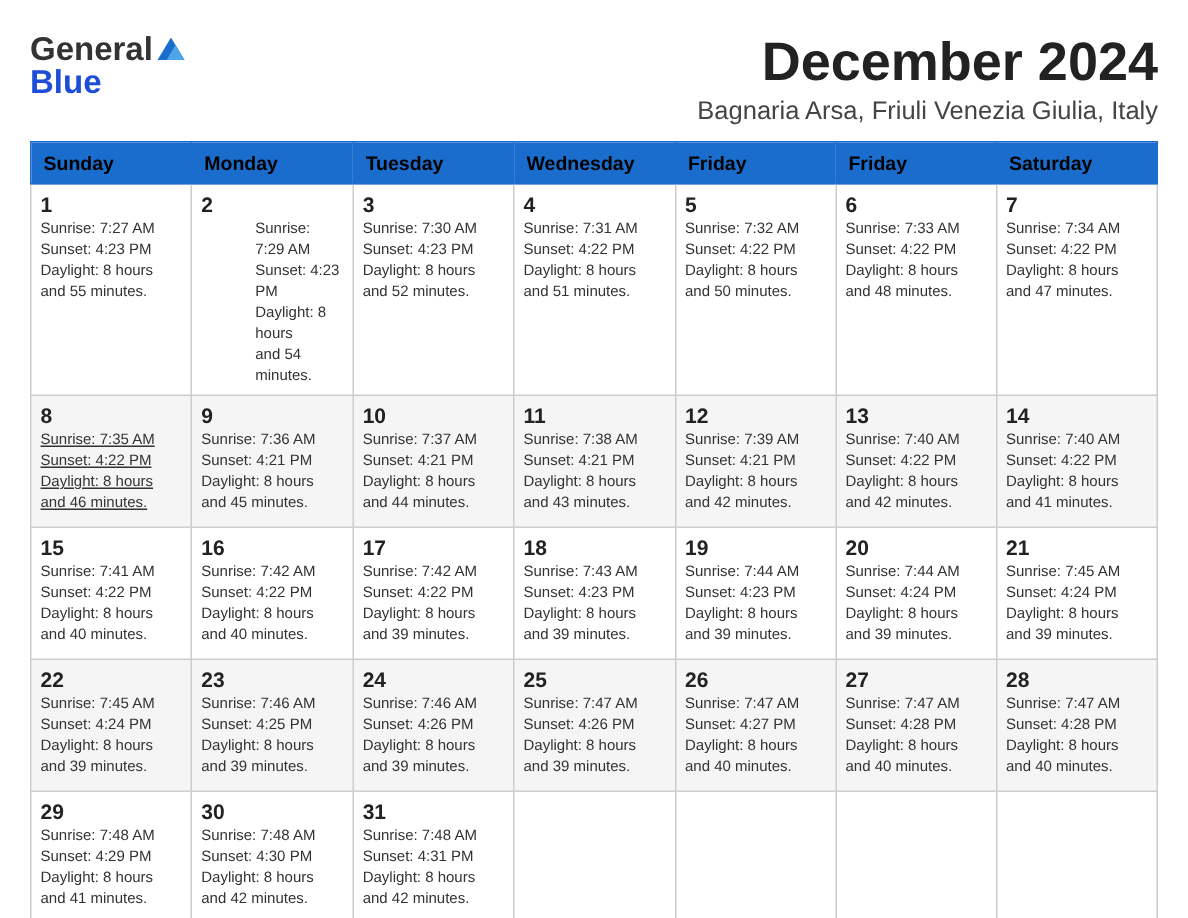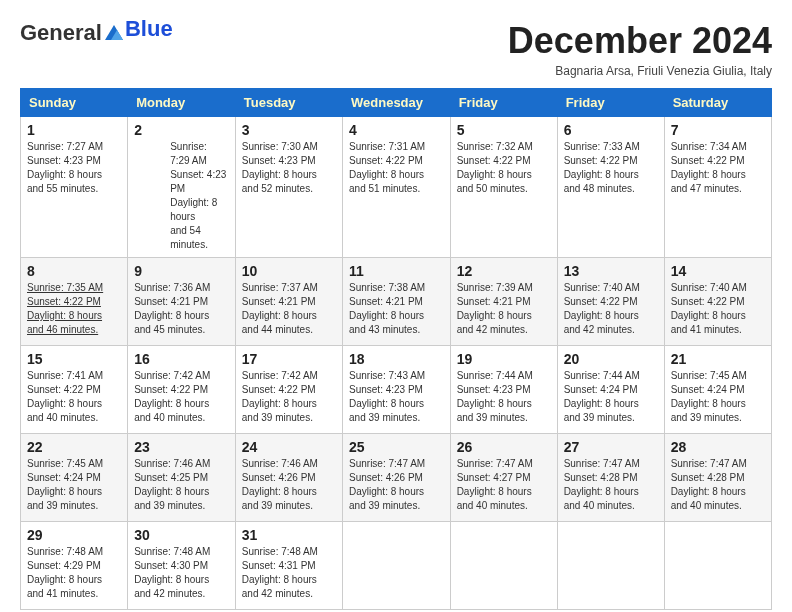--- a/index.html
+++ b/index.html
@@ -11,50 +11,50 @@
       padding: 20px;
     }
     .header-section {
       display: flex;
       justify-content: space-between;
       align-items: flex-start;
       margin-bottom: 10px;
     }
     .logo {
       display: flex;
-      flex-direction: row;
+      flex-direction: column;
       align-items: flex-start;
       justify-content: center;
     }
     .logo-row {
       display: flex;
       align-items: center;
     }
     .title-section {
       text-align: right;
     }
     .month-title {
       font-size: 36px;
       font-weight: bold;
       color: #222;
       margin-left: 24px;
     }
     .location-title {
-      font-size: 12px;
+      font-size: 17px;
       color: #444;
       margin-top: 2px;
     }
     .calendar-table {
       width: 100%;
       border-collapse: collapse;
       font-size: 11px;
     }
     .calendar-table th {
       background-color: #1a6dcc;
-      color: #fef9c3;
+      color: #000000;
       text-align: left;
       padding: 6px 8px;
       font-size: 13px;
       font-weight: 600;
       border: 1px solid #1a6dcc;
     }
     .calendar-table td {
       border: 1px solid #ccc;
       vertical-align: top;
       padding: 5px 6px;

